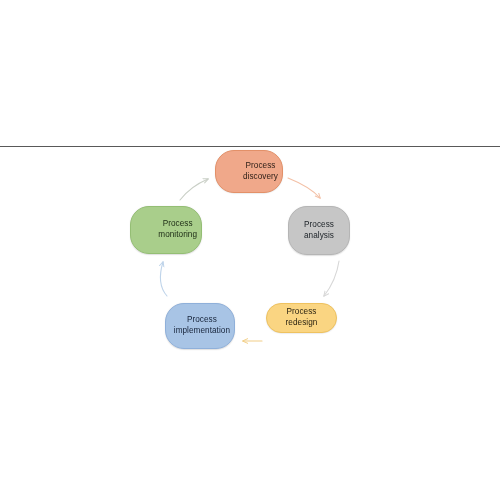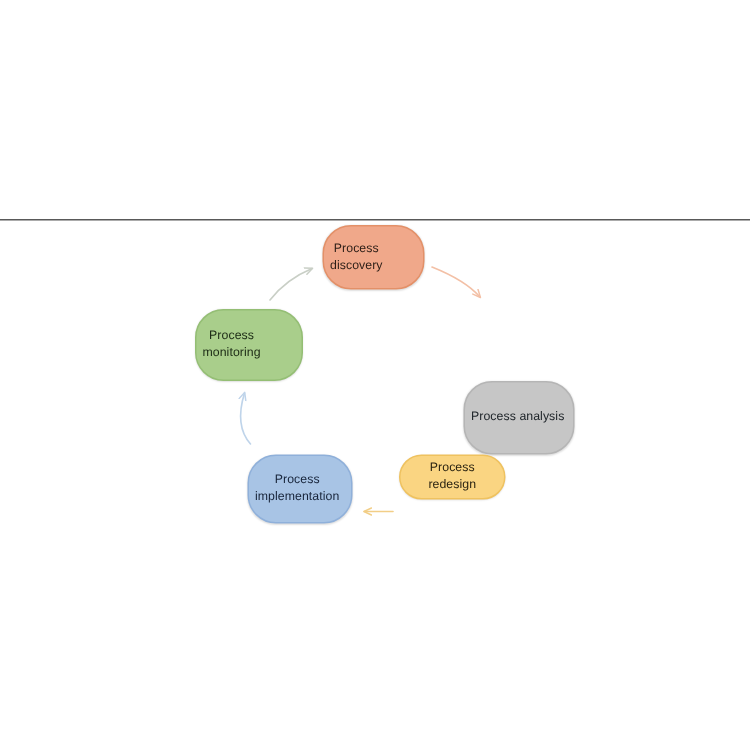--- a/index.html
+++ b/index.html
@@ -37,21 +37,21 @@
     width: 500px;
     height: 500px;
   }
 
   
   .node {
     position: absolute;
     box-sizing: border-box;
     display: flex;
     align-items: center;
-    justify-content: flex-start;
+    justify-content: flex-end;
     text-align: center;
     border-radius: 19px;
     border: 1px solid rgba(0,0,0,0.10);
     font-size: 8.2px;
     line-height: 1.32;
     letter-spacing: 0.05px;
     color: #1b2733;
     padding: 2px 4px;
     box-shadow: 0 0.5px 1.2px rgba(0,0,0,0.13);
   }
@@ -95,21 +95,21 @@
     <path d="M167,296 C159,287 159,275 163,262" fill="none" stroke="#BFD4EA" stroke-width="1.1" stroke-linecap="round" marker-end="url(#ah-blue)"></path>
 
     <path d="M180,200 C187,191 196,184 208,179" fill="none" stroke="#C9CFC6" stroke-width="1.1" stroke-linecap="round" marker-end="url(#ah-sage)"></path>
   </svg>
 
   <div class="node" id="node-0" style="left: 215px; top: 150px; width: 68px; height: 43px; background: rgb(240, 168, 138); border-color: rgb(227, 144, 104); color: rgb(43, 29, 22);">
     <span class="label">Process
 discovery</span>
   </div>
 
-  <div class="node" id="node-1" style="left: 309px; top: 206px; width: 74px; height: 49px; background: rgb(198, 198, 198); border-color: rgb(181, 181, 181); color: rgb(32, 38, 43); margin-top: 48px;">
+  <div class="node" id="node-1" style="left: 288px; top: 206px; width: 62px; height: 49px; background: rgb(198, 198, 198); border-color: rgb(181, 181, 181); color: rgb(32, 38, 43);">
     <span class="label">Process analysis</span>
   </div>
 
   <div class="node" id="node-2" style="left: 266px; top: 303px; width: 71px; height: 30px; background: rgb(250, 213, 130); border-color: rgb(239, 194, 95); color: rgb(43, 36, 18);">
     <span class="label">Process redesign</span>
   </div>
 
   <div class="node" id="node-3" style="left: 165px; top: 303px; width: 70px; height: 46px; background: rgb(168, 196, 229); border-color: rgb(143, 176, 218); color: rgb(23, 36, 58);">
     <span class="label">Process
 implementation</span>

